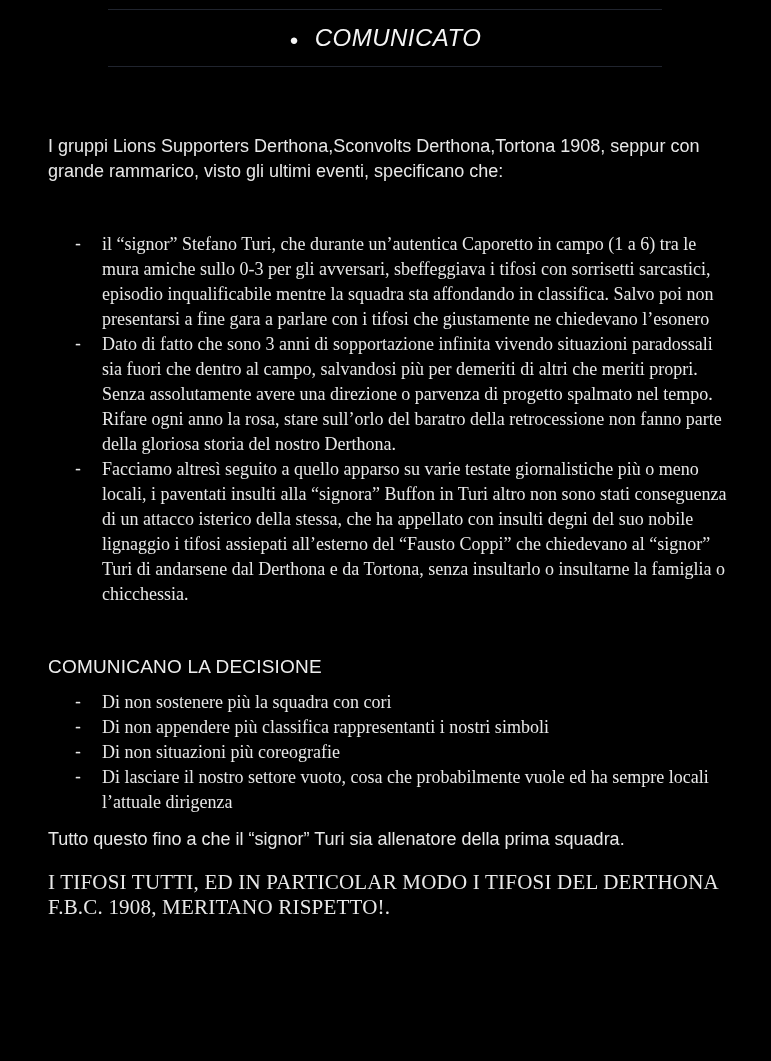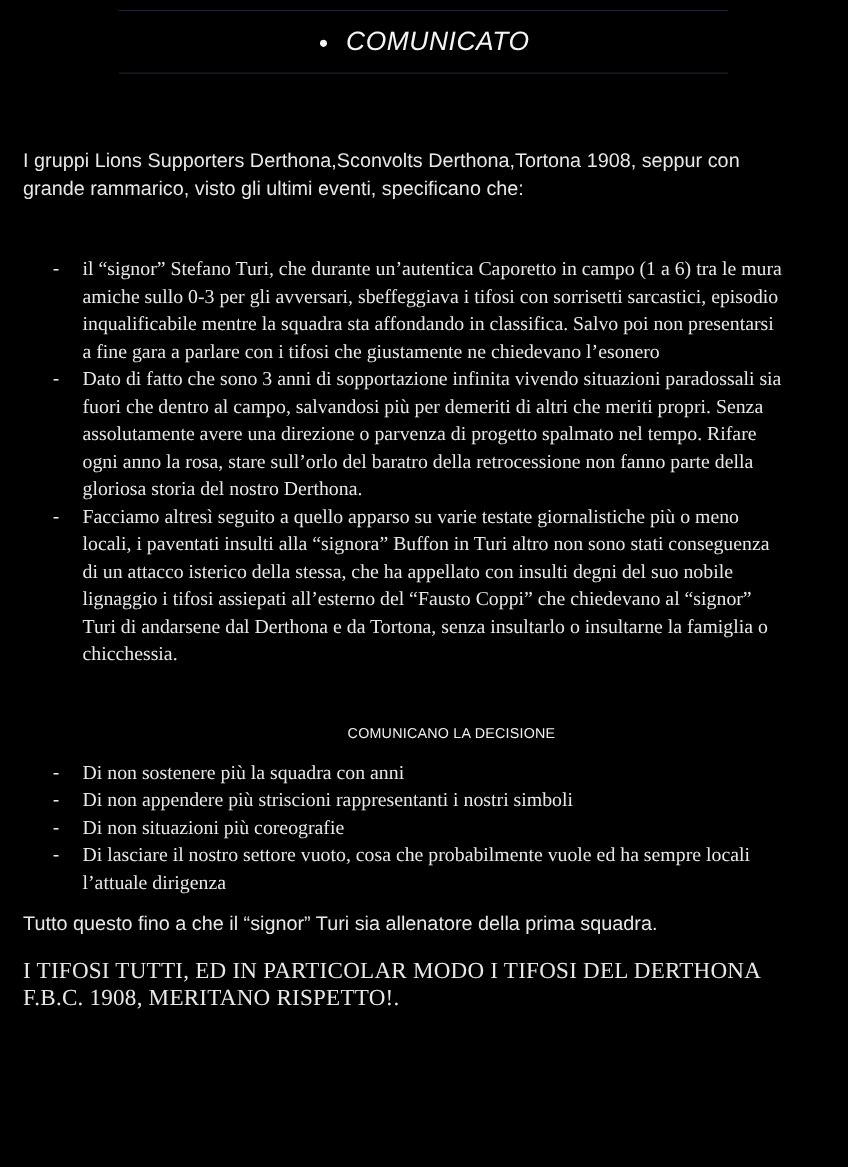--- a/index.html
+++ b/index.html
@@ -45,21 +45,21 @@
     transform: translateY(1px);
   }
   .page-title {
     font-style: italic;
     font-size: 24px;
     letter-spacing: 0.5px;
     color: #f5f5f5;
     font-weight: 400;
   }
   .content {
-    padding-left: 21px;
+    padding-left: 48px;
     padding-right: 38px;
   }
   .intro {
     margin-top: 67px;
     font-size: 18px;
     line-height: 25px;
     max-width: 695px;
   }
   .dash-list {
     margin-top: 48px;
@@ -80,22 +80,21 @@
   }
   .li-text {
     flex: 0 1 auto;
     max-width: 640px;
     font-size: 18px;
     line-height: 25px;
     font-family: Liberation Serif, serif;
   }
   .decision-heading {
     margin-top: 47px;
-    margin-left: 295px;
-    font-size: 13px;
+    font-size: 19px;
     line-height: 25px;
     letter-spacing: 0.2px;
     color: #eeeeee;
   }
   .closing-until {
     margin-top: 12px;
     font-size: 18px;
     line-height: 25px;
     max-width: 700px;
   }
@@ -139,25 +138,25 @@
         <span class="dash">-</span>
         <span class="li-text">Facciamo altresì seguito a quello apparso su varie testate giornalistiche più o meno locali, i paventati insulti alla “signora” Buffon in Turi altro non sono stati conseguenza di un attacco isterico della stessa, che ha appellato con insulti degni del suo nobile lignaggio i tifosi assiepati all’esterno del “Fausto Coppi” che chiedevano al “signor” Turi di andarsene dal Derthona e da Tortona, senza insultarlo o insultarne la famiglia o chicchessia.</span>
       </div>
       </div>
 
     <div class="decision-heading">COMUNICANO LA DECISIONE</div>
 
     <div class="dash-list decisions">
         <div class="li">
         <span class="dash">-</span>
-        <span class="li-text">Di non sostenere più la squadra con anni</span>
+        <span class="li-text">Di non sostenere più la squadra con cori</span>
       </div>
         <div class="li">
         <span class="dash">-</span>
-        <span class="li-text">Di non appendere più striscioni rappresentanti i nostri simboli</span>
+        <span class="li-text">Di non appendere più classifica rappresentanti i nostri simboli</span>
       </div>
         <div class="li">
         <span class="dash">-</span>
         <span class="li-text">Di non situazioni più coreografie</span>
       </div>
         <div class="li">
         <span class="dash">-</span>
         <span class="li-text">Di lasciare il nostro settore vuoto, cosa che probabilmente vuole ed ha sempre locali l’attuale dirigenza</span>
       </div>
       </div>

